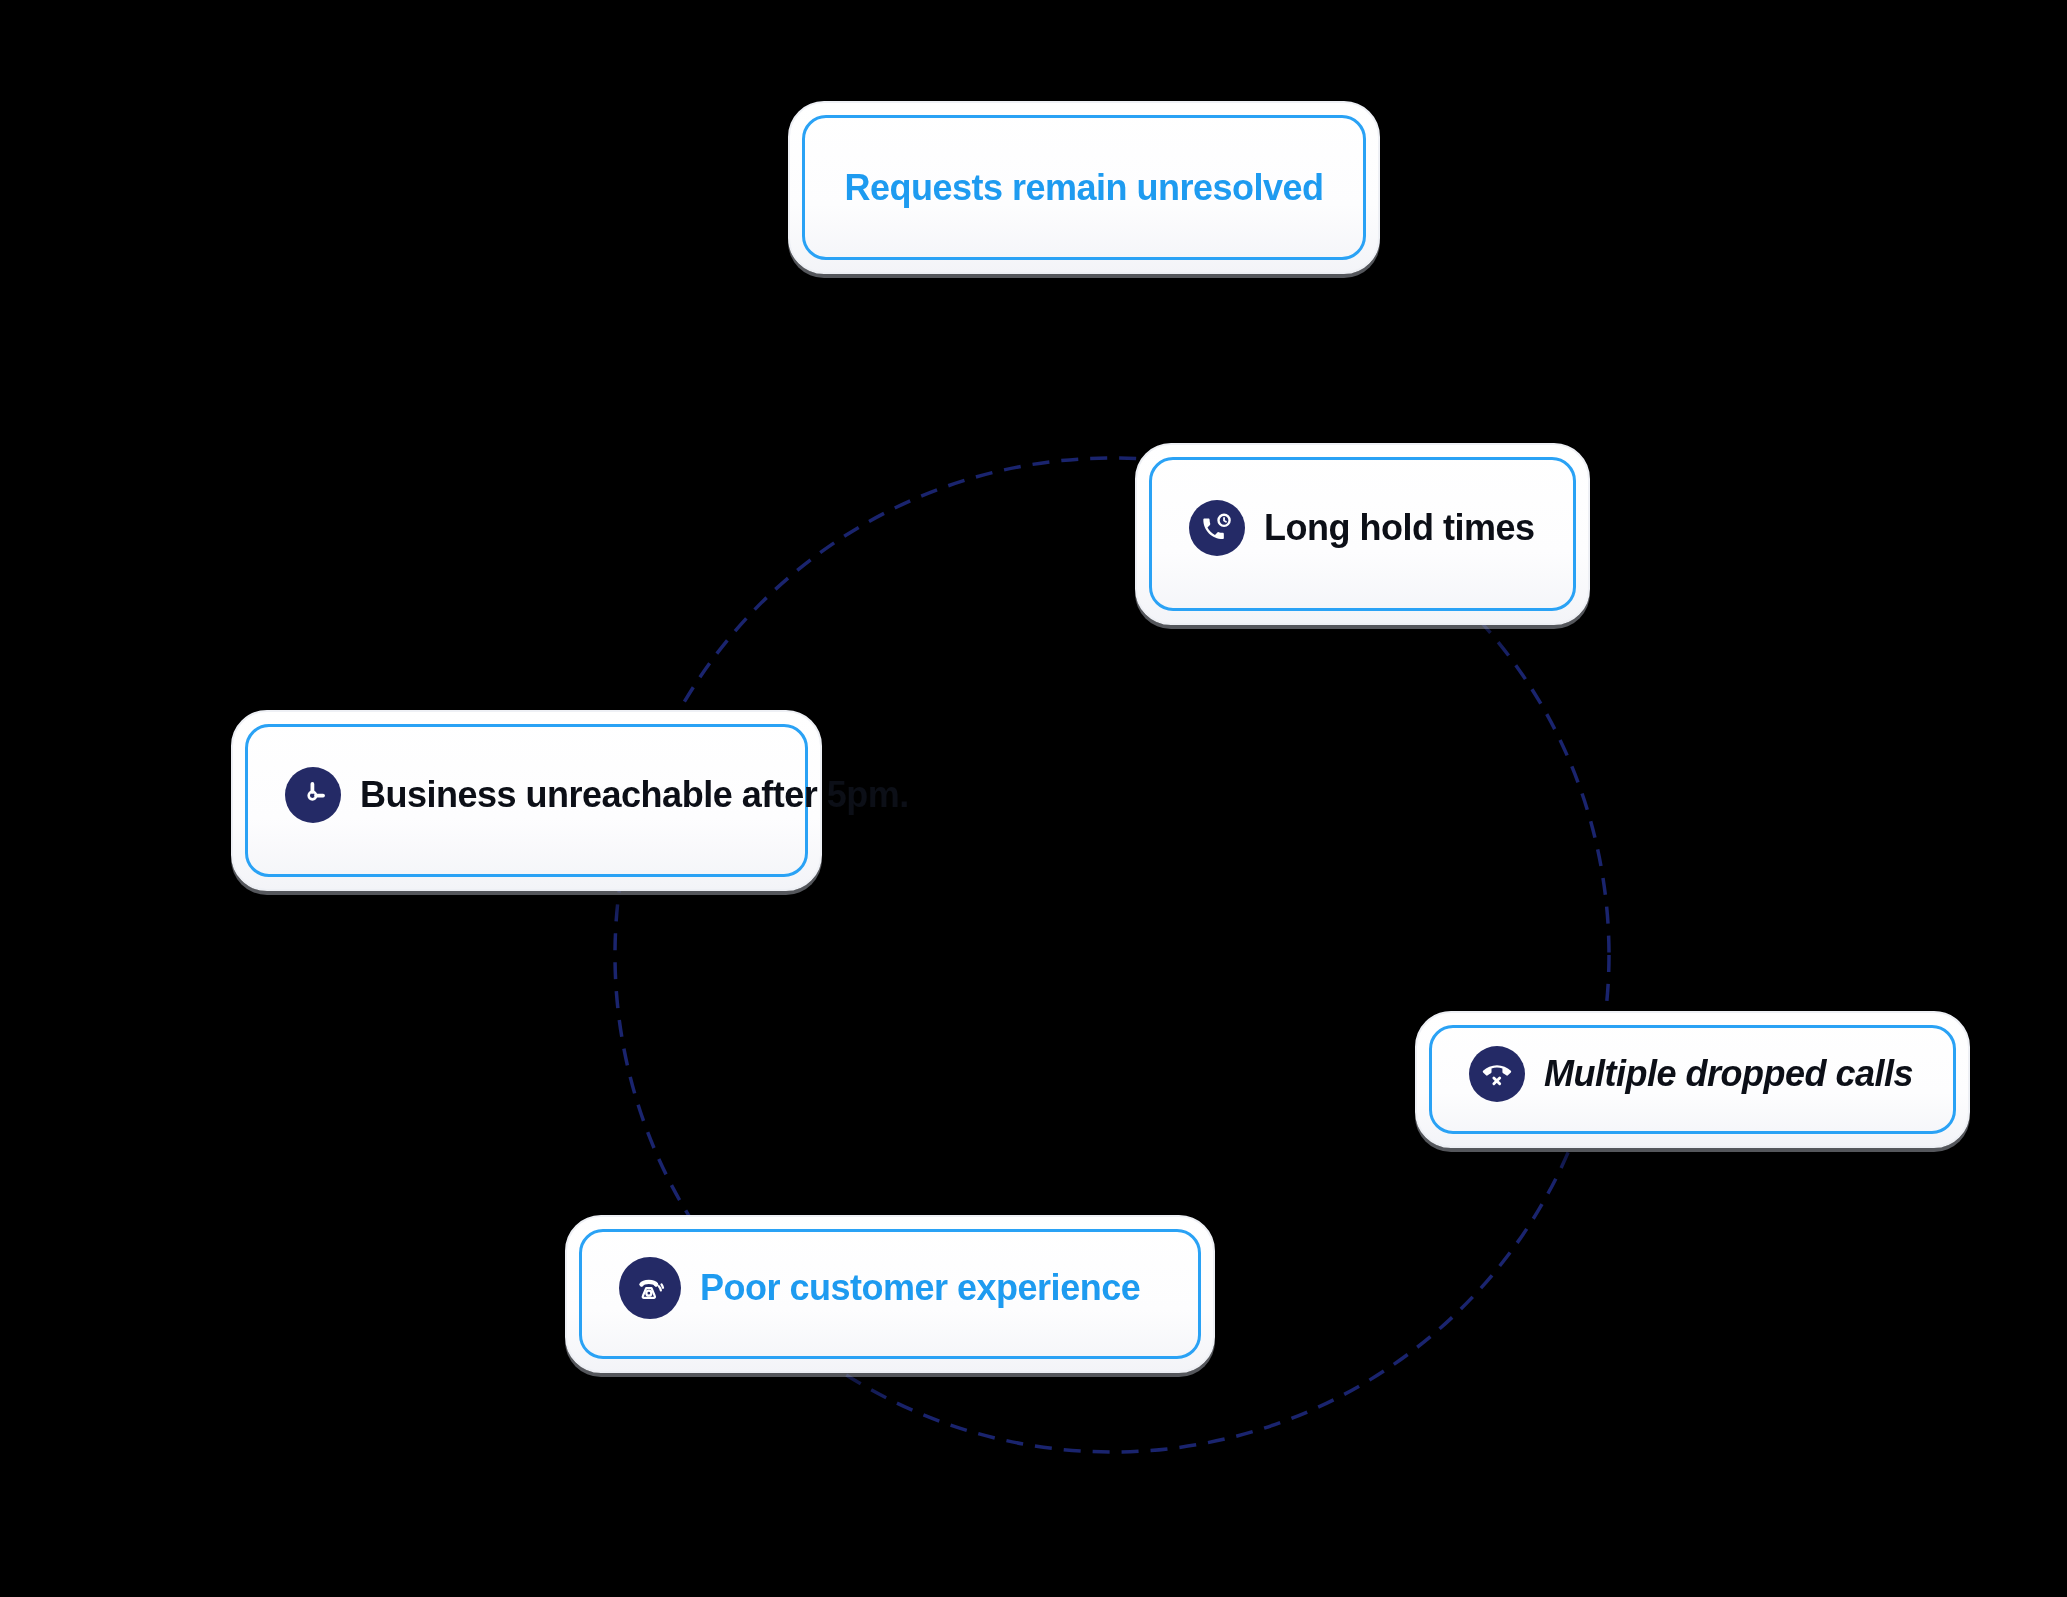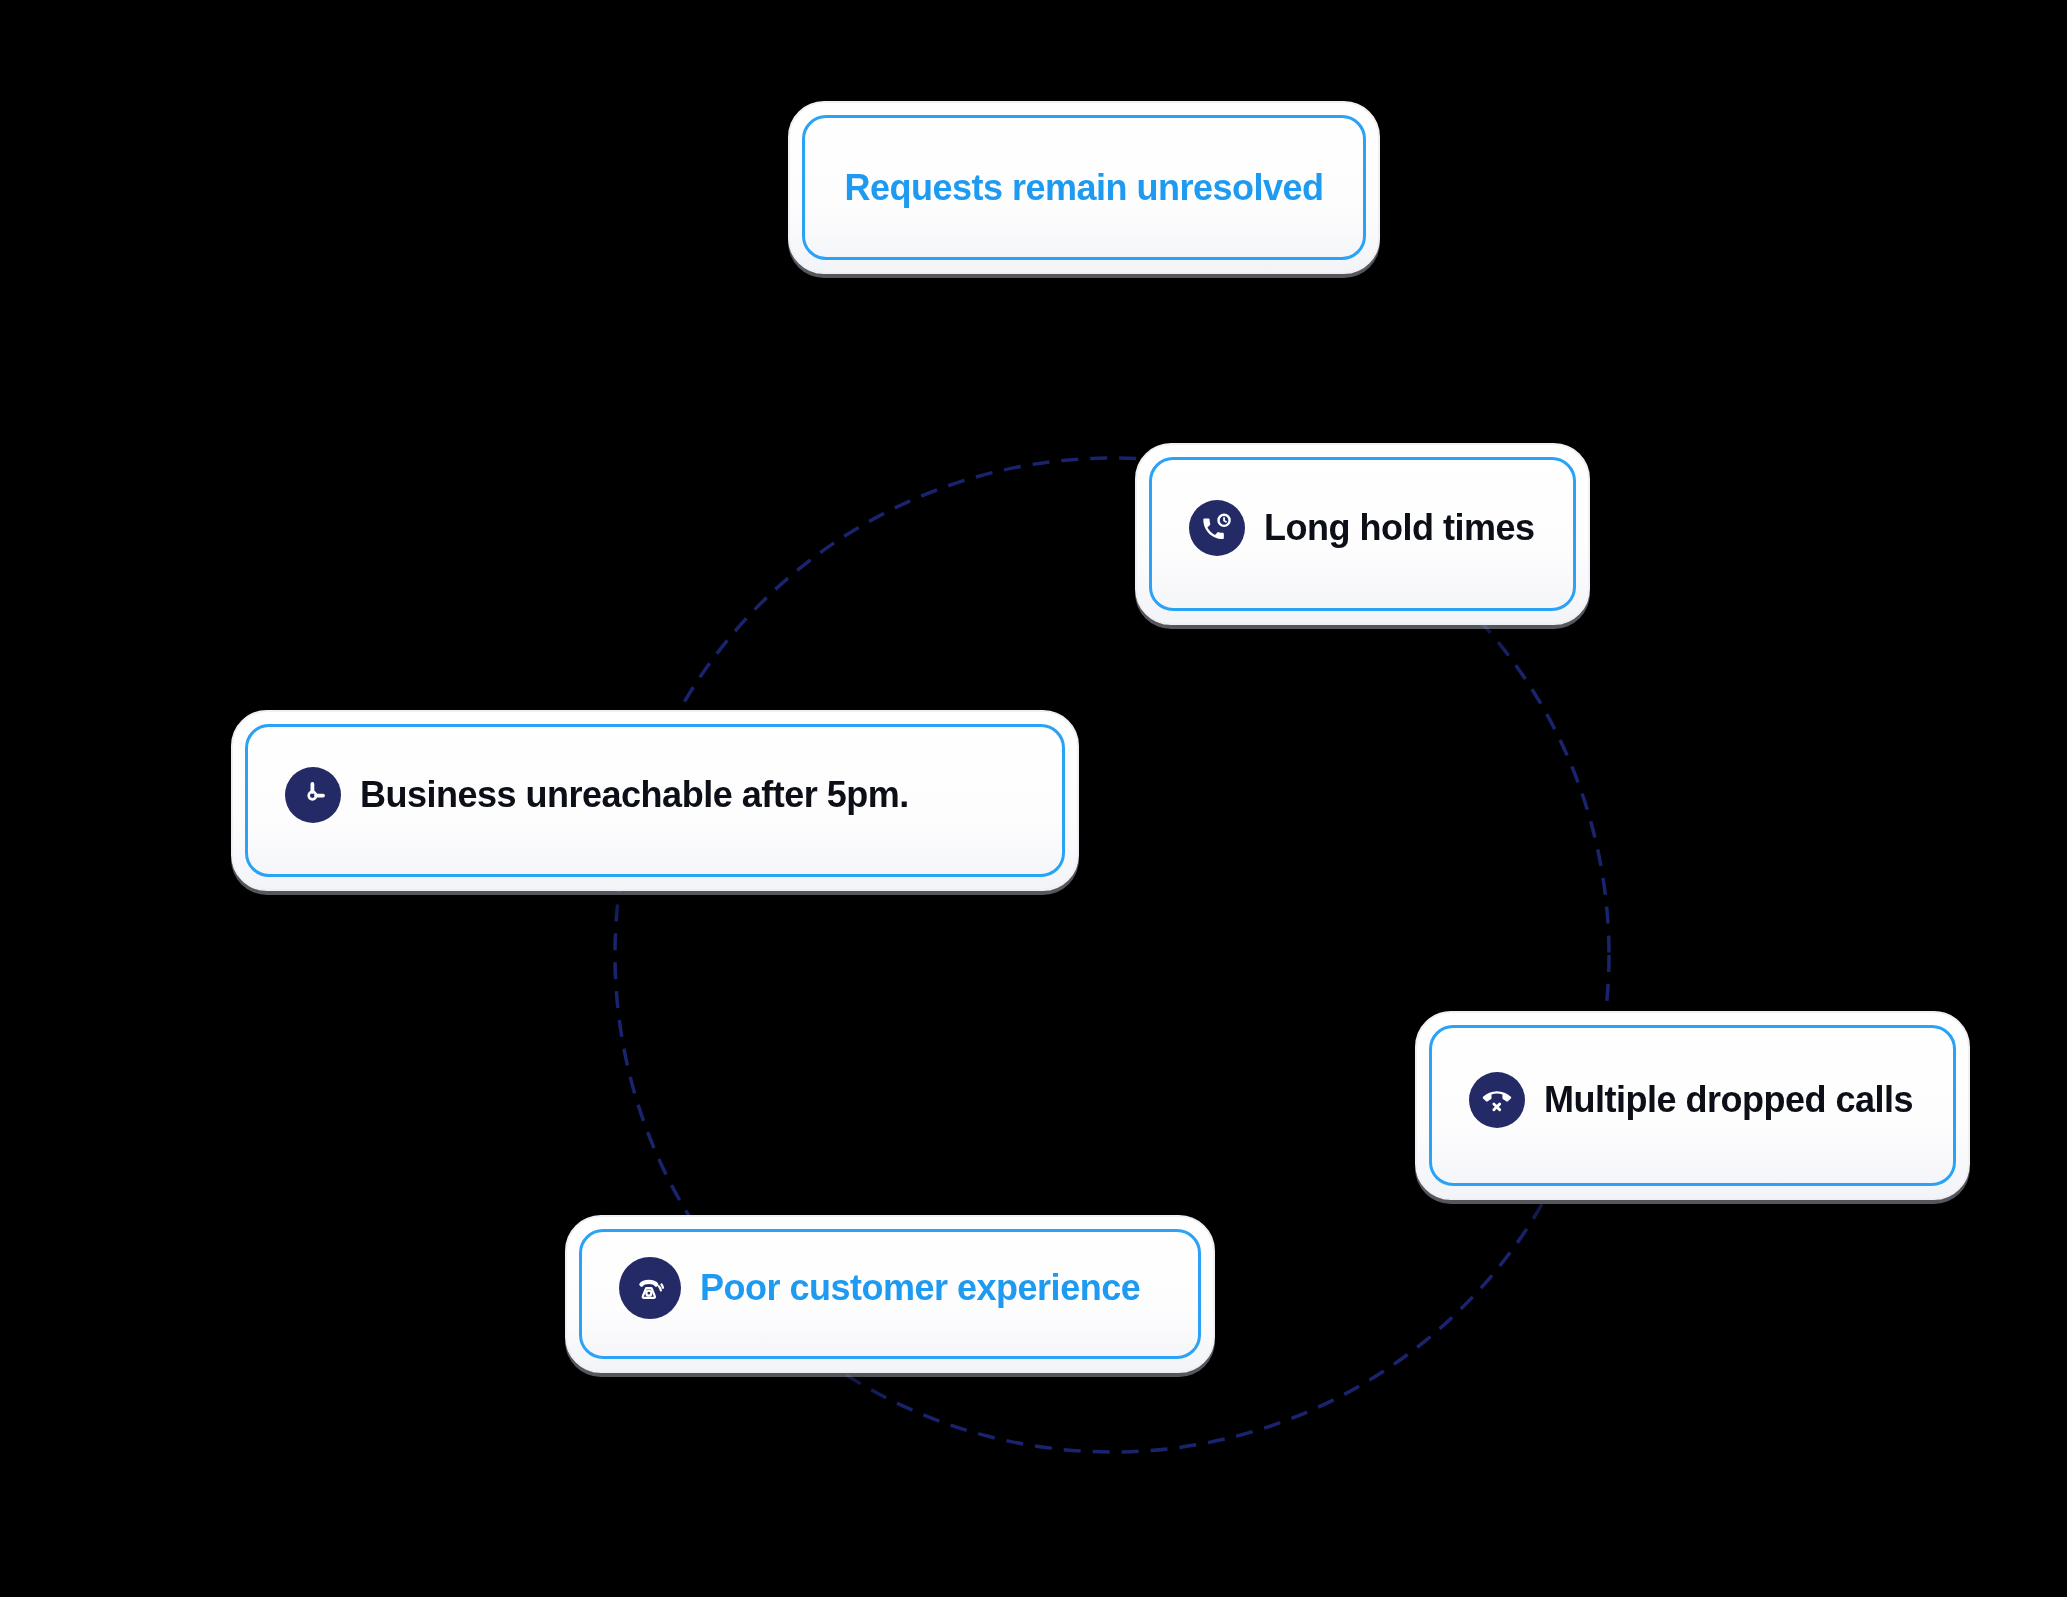--- a/index.html
+++ b/index.html
@@ -83,34 +83,34 @@
             <path fill="#ffffff" d="M6.62 10.79c1.44 2.83 3.76 5.14 6.59 6.59l2.2-2.2c.27-.27.67-.36 1.02-.24 1.12.37 2.33.57 3.57.57.55 0 1 .45 1 1V20c0 .55-.45 1-1 1-9.39 0-17-7.61-17-17 0-.55.45-1 1-1h3.5c.55 0 1 .45 1 1 0 1.25.2 2.45.57 3.57.11.35.03.74-.25 1.02l-2.2 2.2z"></path>
           </g>
           <circle cx="16.7" cy="6.9" r="3.7" fill="var(--navy)" stroke="#ffffff" stroke-width="1.6"></circle>
           <path d="M16.7 5.3v1.7l1.3.8" fill="none" stroke="#ffffff" stroke-width="1.2" stroke-linecap="round" stroke-linejoin="round"></path>
         </svg>
       </span>
       <span class="label">Long hold times</span>
     </div>
   </div>
 
-  <div class="card" style="left:231px;top:710px;width:848px;height:181px;">
+  <div class="card" style="left:231px;top:710px;width:591px;height:181px;">
     <div class="card-inner">
       <span class="icon-badge">
         <svg width="36" height="36" viewBox="0 0 24 24">
           <circle cx="11.6" cy="12.4" r="2.5" fill="none" stroke="#ffffff" stroke-width="1.7"></circle>
           <path d="M11.6 9.9V4.6" fill="none" stroke="#ffffff" stroke-width="2.5" stroke-linecap="round"></path>
           <path d="M14.1 12.4h4.6" fill="none" stroke="#ffffff" stroke-width="2.5" stroke-linecap="round"></path>
         </svg>
       </span>
       <span class="label">Business unreachable after 5pm.</span>
     </div>
   </div>
 
-  <div class="card" style="left:1415px;top:1011px;width:555px;height:189px;">
+  <div class="card" style="left:1415px;top:1011px;width:555px;height:137px;font-style:italic;">
     <div class="card-inner">
       <span class="icon-badge">
         <svg width="36" height="36" viewBox="0 0 24 24">
           <g transform="translate(2.5,0.6) scale(0.79)">
             <path fill="#ffffff" d="M12 9c-1.6 0-3.15.25-4.6.72v3.1c0 .39-.23.74-.56.9-.98.49-1.87 1.12-2.66 1.85-.18.18-.43.28-.7.28-.28 0-.53-.11-.71-.29L.29 13.08c-.18-.17-.29-.42-.29-.7 0-.28.11-.53.29-.71C3.34 8.78 7.46 7 12 7s8.66 1.78 11.71 4.67c.18.18.29.43.29.71 0 .28-.11.53-.29.7l-2.48 2.48c-.18.18-.43.29-.71.29-.27 0-.52-.1-.7-.28-.79-.74-1.68-1.36-2.66-1.85-.33-.16-.56-.5-.56-.9v-3.1C15.15 9.25 13.6 9 12 9z"></path>
           </g>
           <path d="M9.9 14.6l3.9 3.9M13.8 14.6l-3.9 3.9" fill="none" stroke="#ffffff" stroke-width="1.9" stroke-linecap="round"></path>
         </svg>
       </span>
       <span class="label">Multiple dropped calls</span>

